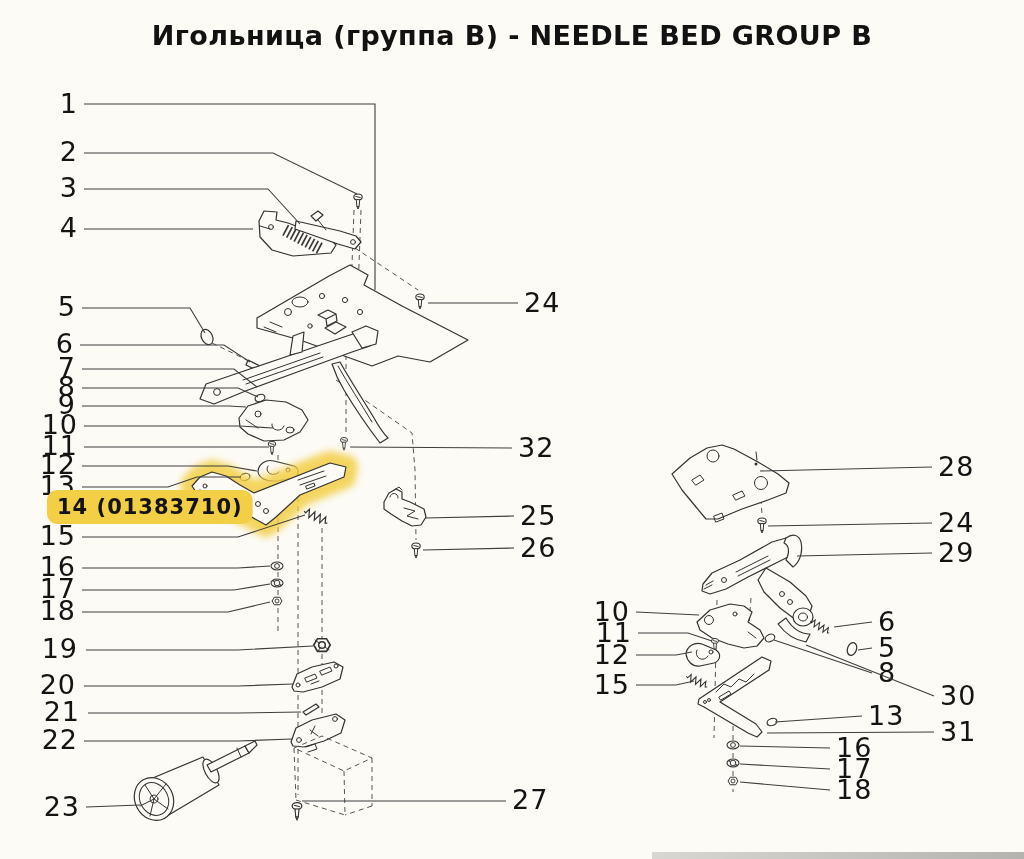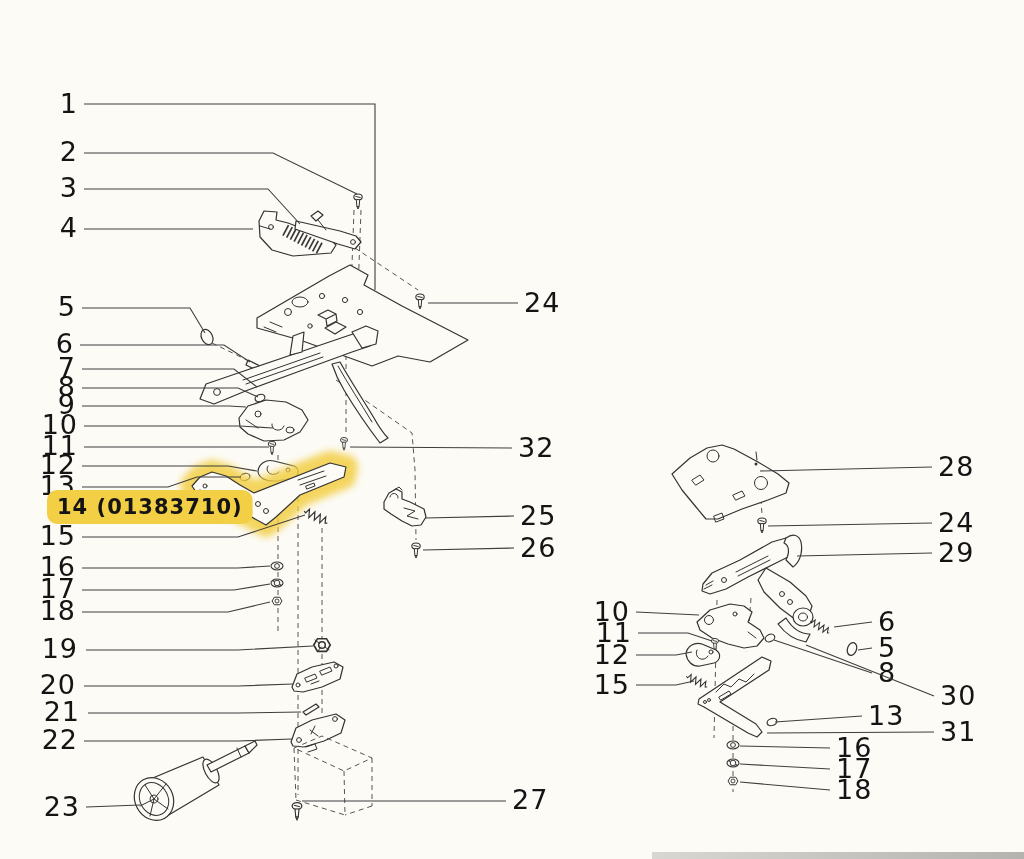--- a/index.html
+++ b/index.html
@@ -11,20 +11,21 @@
   .part{stroke:#333;fill:#fcfbf6;stroke-width:1.2;stroke-linejoin:round;stroke-linecap:round;}
   .det{stroke:#333;fill:none;stroke-width:1;stroke-linejoin:round;stroke-linecap:round;}
   .dash{stroke:#555;fill:none;stroke-width:1;stroke-dasharray:5 4;}
   .scanbar{position:absolute;right:0;bottom:0;width:372px;height:7px;
            background:linear-gradient(to right,#d8d7d2,#b4b3af);}
 </style>
 </head>
 <body>
 
 <div class="page">
+  <div class="title">Игольница (группа B) - NEEDLE BED GROUP B</div>
 
   <svg class="art" width="1024" height="859" viewBox="0 0 1024 859">
     <defs>
       <filter id="glowBlur" x="-40%" y="-40%" width="180%" height="180%">
         <feGaussianBlur stdDeviation="3.5"></feGaussianBlur>
       </filter>
       <symbol id="scr" overflow="visible">
         <ellipse cx="0" cy="0" rx="4.2" ry="3" fill="#fcfbf6" stroke="#333" stroke-width="1.1"></ellipse>
         <path d="M-2.6,-0.6 L2.6,0.6" stroke="#333" stroke-width="1" fill="none"></path>
         <path d="M-1.7,2.6 L-1.1,9.5 L1.1,9.5 L1.7,2.6 Z" fill="#fcfbf6" stroke="#333" stroke-width="1"></path>

